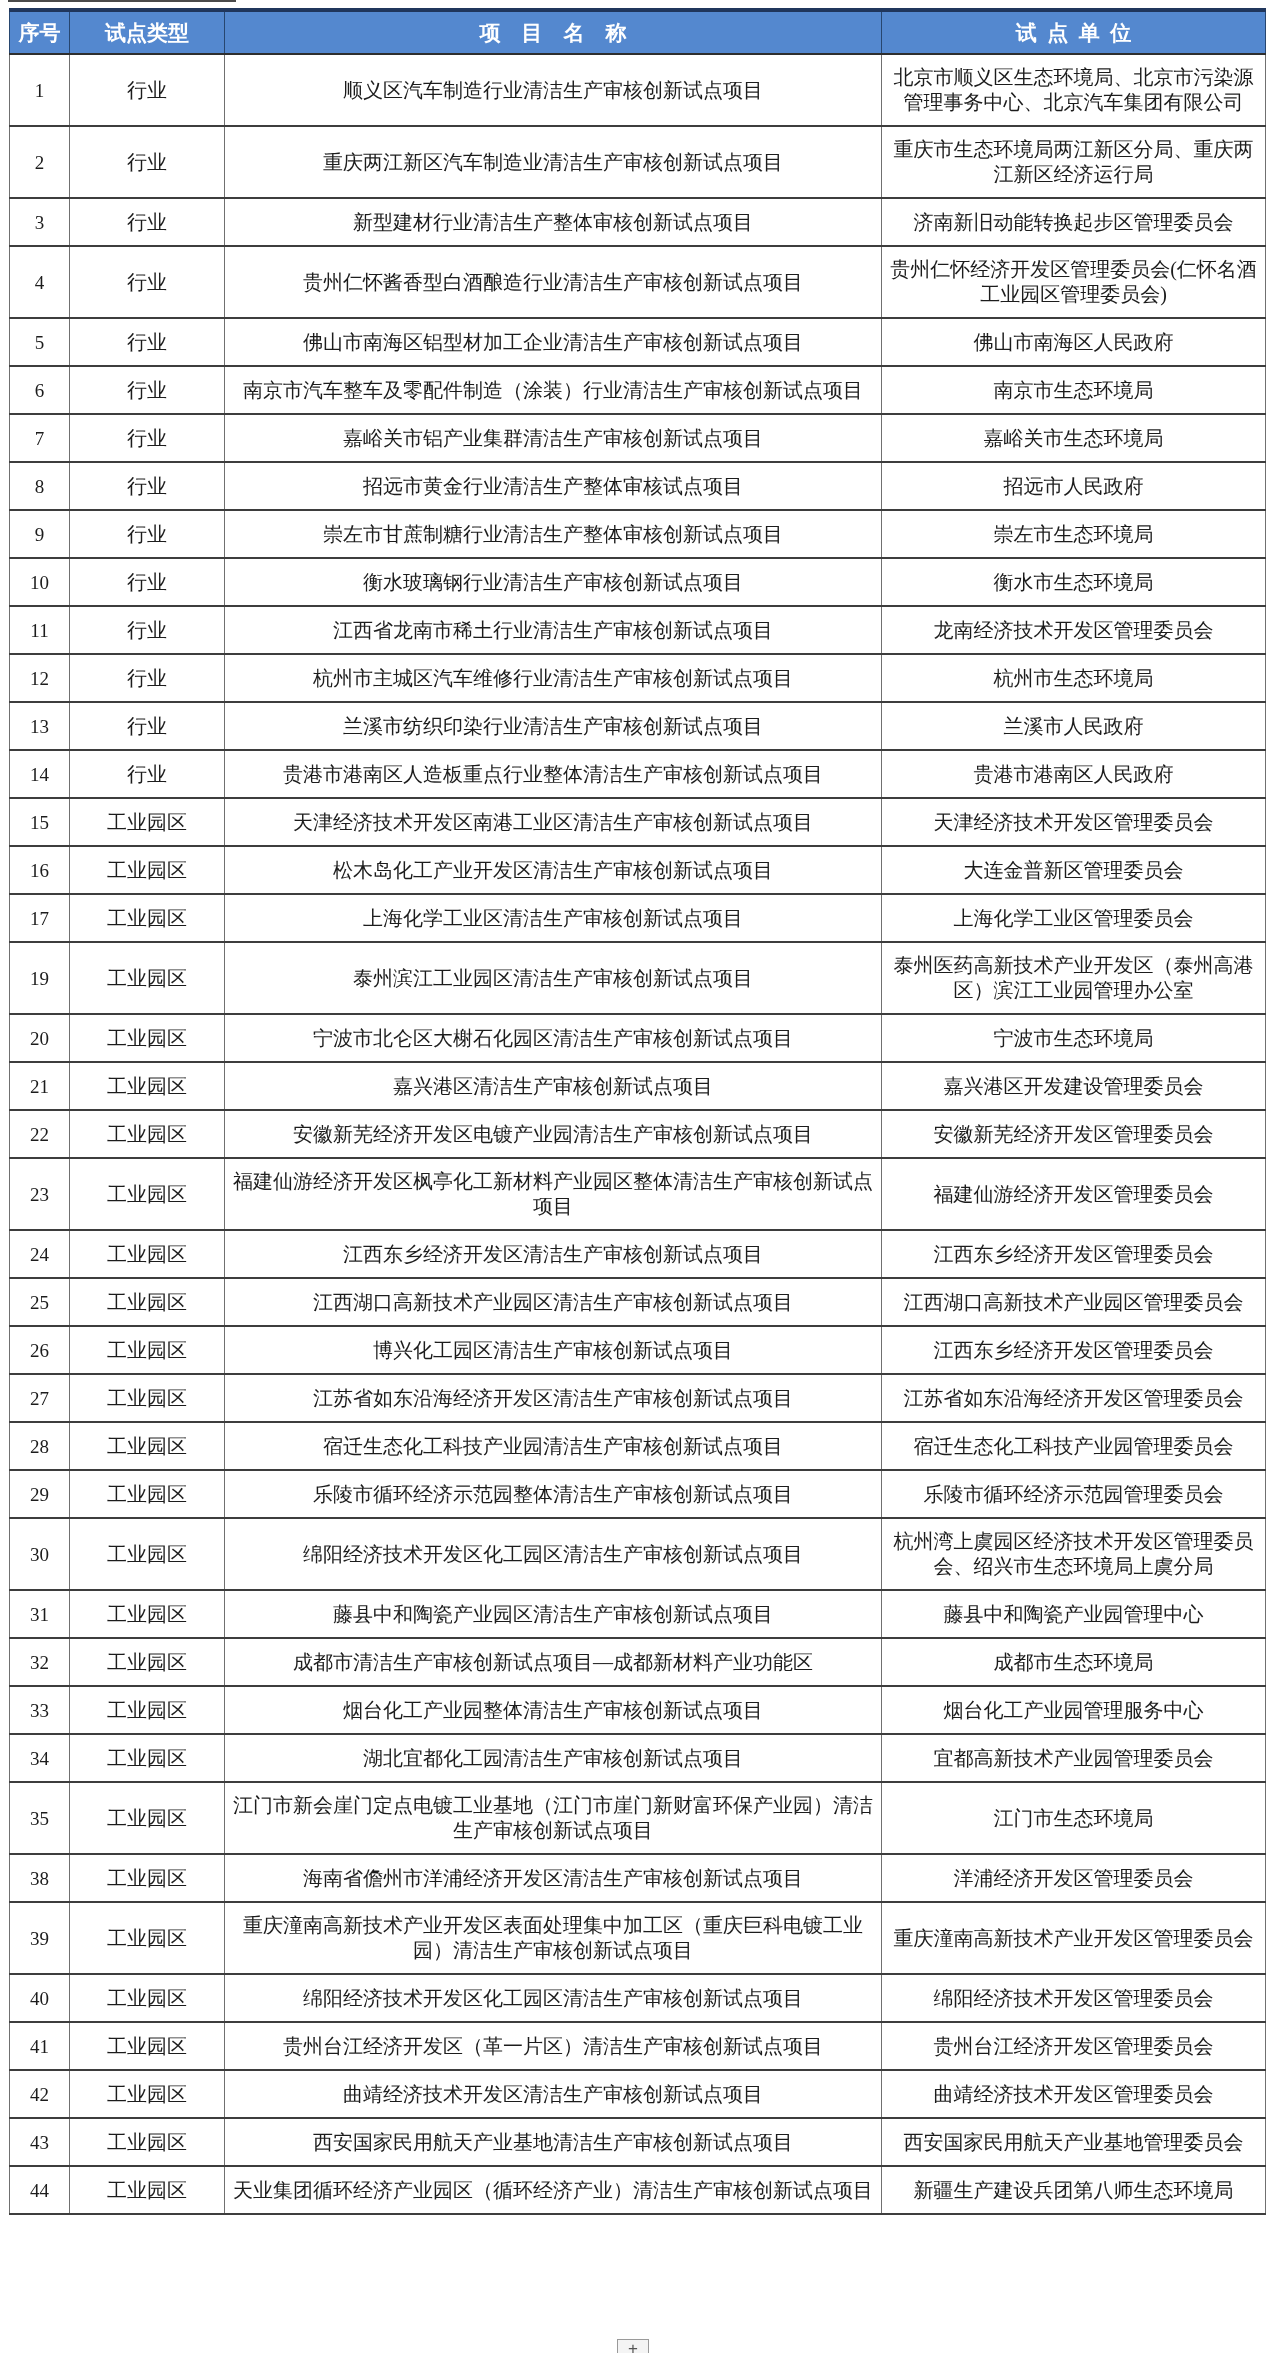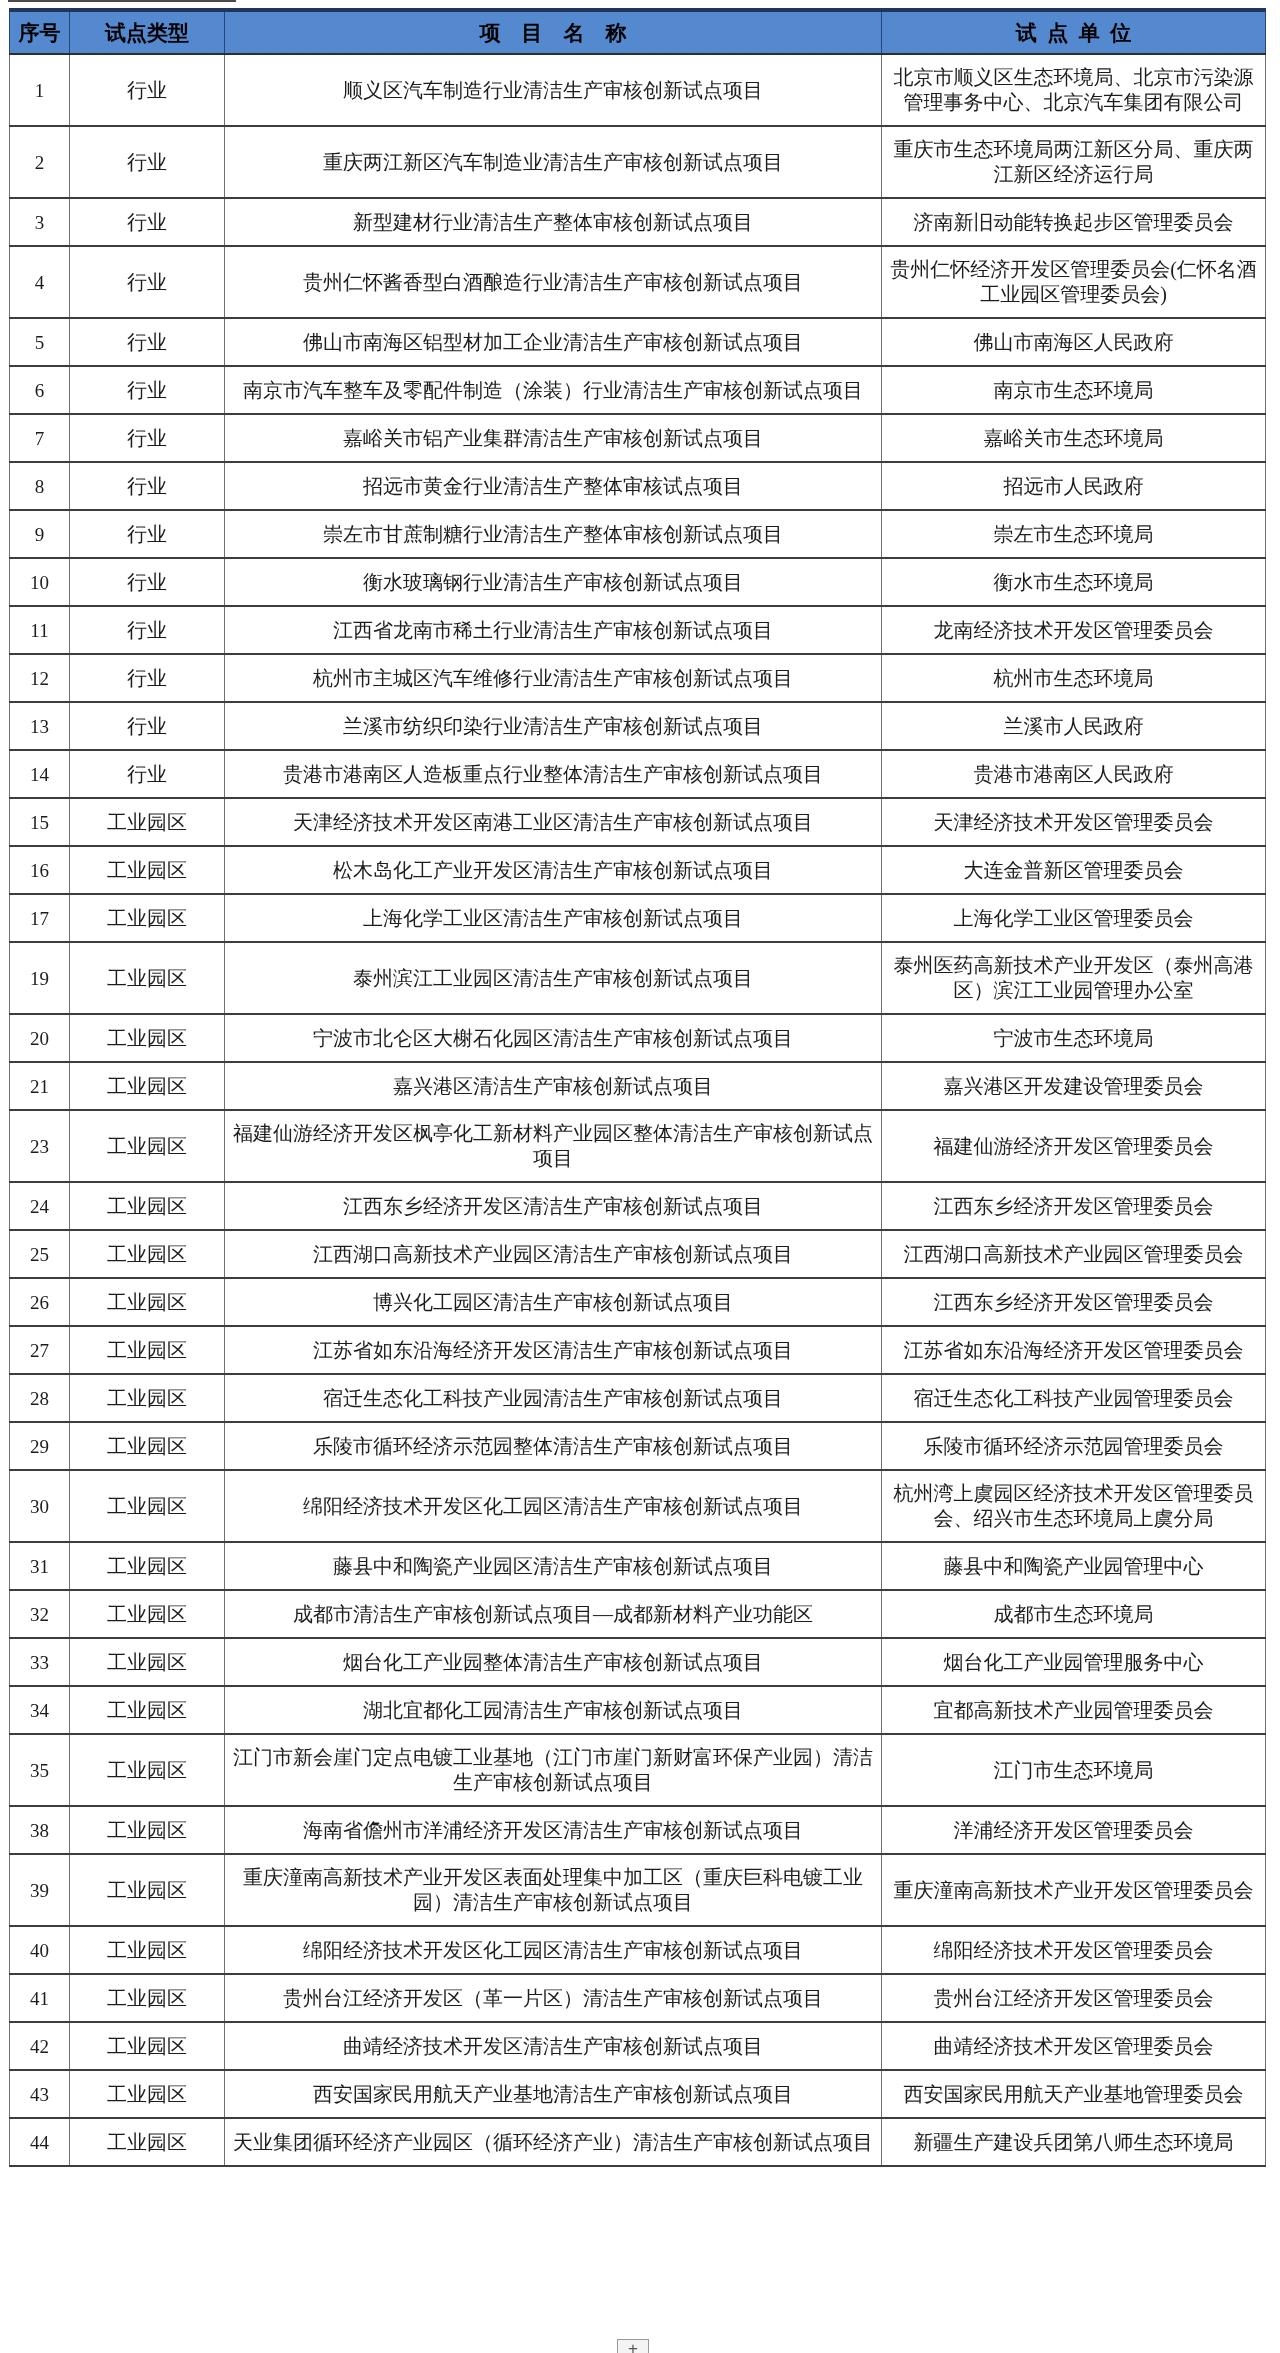--- a/index.html
+++ b/index.html
@@ -24,21 +24,21 @@
     border-left:1px solid #5a5a5a;
     border-right:1px solid #5a5a5a;
     border-bottom:2px solid #3d3d3d;
   }
   col.c-no   { width:60px; }
   col.c-type { width:155px; }
   col.c-proj { width:657px; }
   col.c-unit { width:384px; }
   th {
     background:#5488cf;
-    color:#000000;
+    color:#ffffff;
     font-weight:bold;
     font-size:21px;
     height:44px;
     text-align:center;
     vertical-align:middle;
     border-left:1px solid #27466f;
     border-right:1px solid #27466f;
     border-bottom:2px solid #2e2e2e;
     padding:4px 2px;
   }
@@ -212,20 +212,26 @@
     <td>宁波市北仑区大榭石化园区清洁生产审核创新试点项目</td>
     <td>宁波市生态环境局</td>
   </tr>
       <tr>
     <td class="cell-no">21</td>
     <td>工业园区</td>
     <td>嘉兴港区清洁生产审核创新试点项目</td>
     <td>嘉兴港区开发建设管理委员会</td>
   </tr>
       <tr>
+    <td class="cell-no">22</td>
+    <td>工业园区</td>
+    <td>安徽新芜经济开发区电镀产业园清洁生产审核创新试点项目</td>
+    <td>安徽新芜经济开发区管理委员会</td>
+  </tr>
+      <tr>
     <td class="cell-no">23</td>
     <td>工业园区</td>
     <td>福建仙游经济开发区枫亭化工新材料产业园区整体清洁生产审核创新试点项目</td>
     <td>福建仙游经济开发区管理委员会</td>
   </tr>
       <tr>
     <td class="cell-no">24</td>
     <td>工业园区</td>
     <td>江西东乡经济开发区清洁生产审核创新试点项目</td>
     <td>江西东乡经济开发区管理委员会</td>

